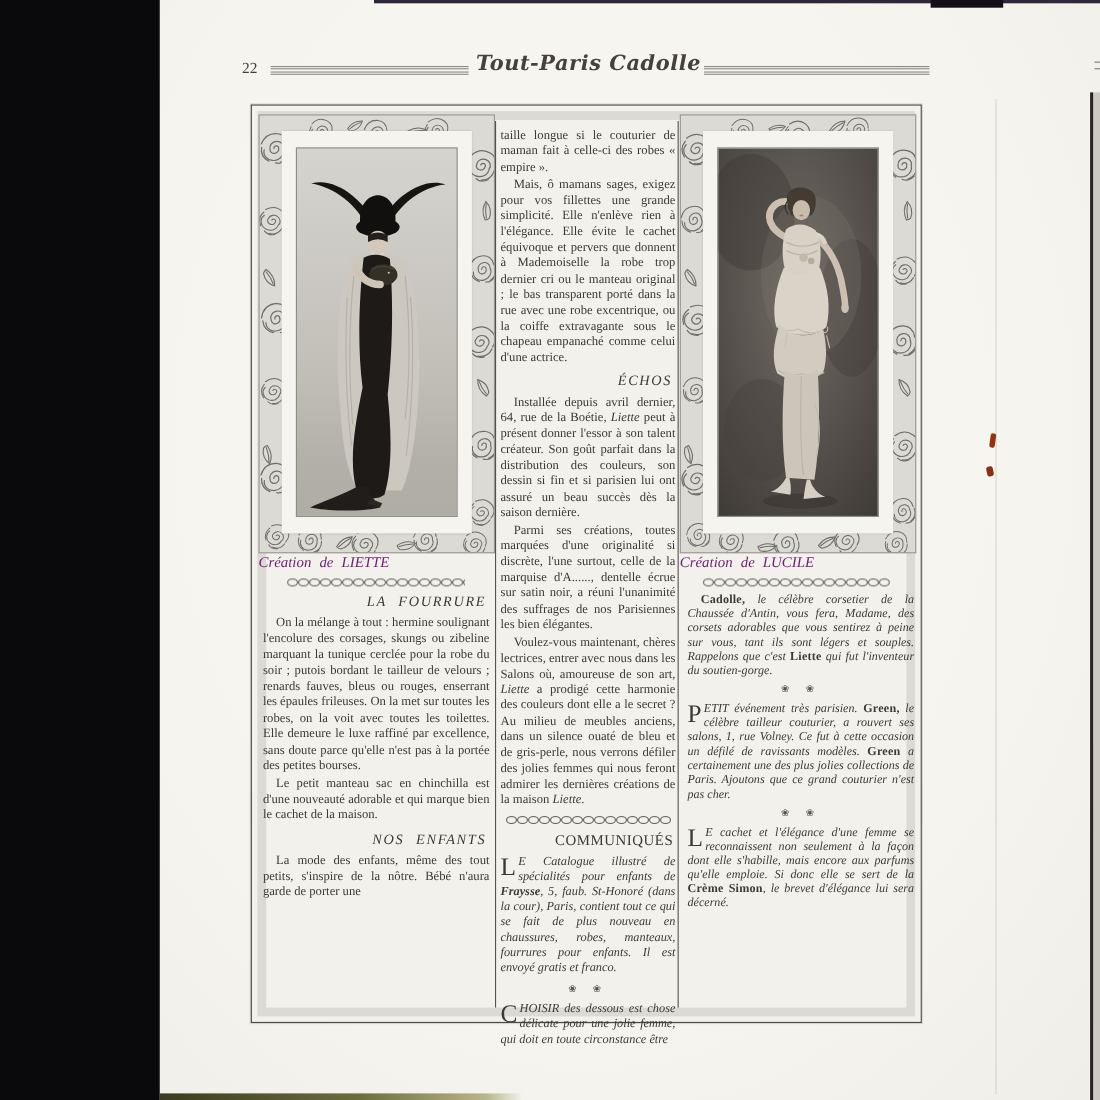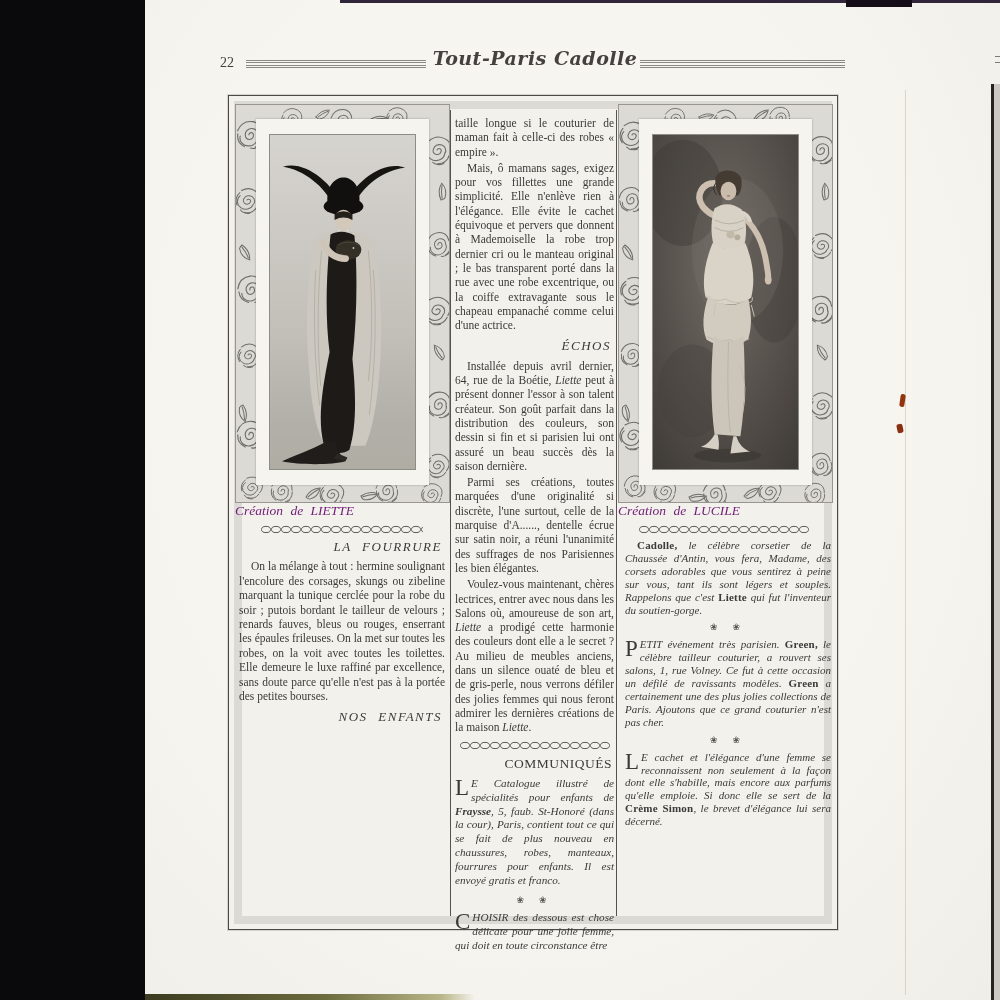--- a/index.html
+++ b/index.html
@@ -270,21 +270,23 @@
     <div class="caption caption-right">
       <span>Création de LUCILE</span>
     </div>
     <svg class="chain chain-abs chain-right">
         <rect width="100%" height="100%" fill="url(#chainpat)"></rect>
       </svg>
 
     <div class="col col-left">
       <h3 class="subhead">LA FOURRURE</h3>
       <p class="indent">On la mélange à tout : hermine soulignant l'encolure des corsages, skungs ou zibeline marquant la tunique cerclée pour la robe du soir ; putois bordant le tailleur de velours ; renards fauves, bleus ou rouges, enserrant les épaules frileuses. On la met sur toutes les robes, on la voit avec toutes les toilettes. Elle demeure le luxe raffiné par excellence, sans doute parce qu'elle n'est pas à la portée des petites bourses.</p>
+      <p class="indent">Le petit manteau sac en chinchilla est d'une nouveauté adorable et qui marque bien le cachet de la maison.</p>
       <h3 class="subhead">NOS ENFANTS</h3>
+      <p class="indent">La mode des enfants, même des tout petits, s'inspire de la nôtre. Bébé n'aura garde de porter une</p>
     </div>
 
     <div class="col col-center">
       <p>taille longue si le couturier de maman fait à celle-ci des robes « empire ».</p>
       <p class="indent">Mais, ô mamans sages, exigez pour vos fillettes une grande simplicité. Elle n'enlève rien à l'élégance. Elle évite le cachet équivoque et pervers que donnent à Mademoiselle la robe trop dernier cri ou le manteau original ; le bas transparent porté dans la rue avec une robe excentrique, ou la coiffe extravagante sous le chapeau empanaché comme celui d'une actrice.</p>
       <h3 class="subhead">ÉCHOS</h3>
       <p class="indent"><span>Installée depuis avril dernier, 64, rue de la Boétie, </span><i>Liette</i><span> peut à présent donner l'essor à son talent créateur. Son goût parfait dans la distribution des couleurs, son dessin si fin et si parisien lui ont assuré un beau succès dès la saison dernière.</span></p>
       <p class="indent">Parmi ses créations, toutes marquées d'une originalité si discrète, l'une surtout, celle de la marquise d'A......, dentelle écrue sur satin noir, a réuni l'unanimité des suffrages de nos Parisiennes les bien élégantes.</p>
       <p class="indent"><span>Voulez-vous maintenant, chères lectrices, entrer avec nous dans les Salons où, amoureuse de son art, </span><i>Liette</i><span> a prodigé cette harmonie des couleurs dont elle a le secret ? Au milieu de meubles anciens, dans un silence ouaté de bleu et de gris-perle, nous verrons défiler des jolies femmes qui nous feront admirer les dernières créations de la maison </span><i>Liette</i><span>.</span></p>
       <svg class="chain chain-center">

